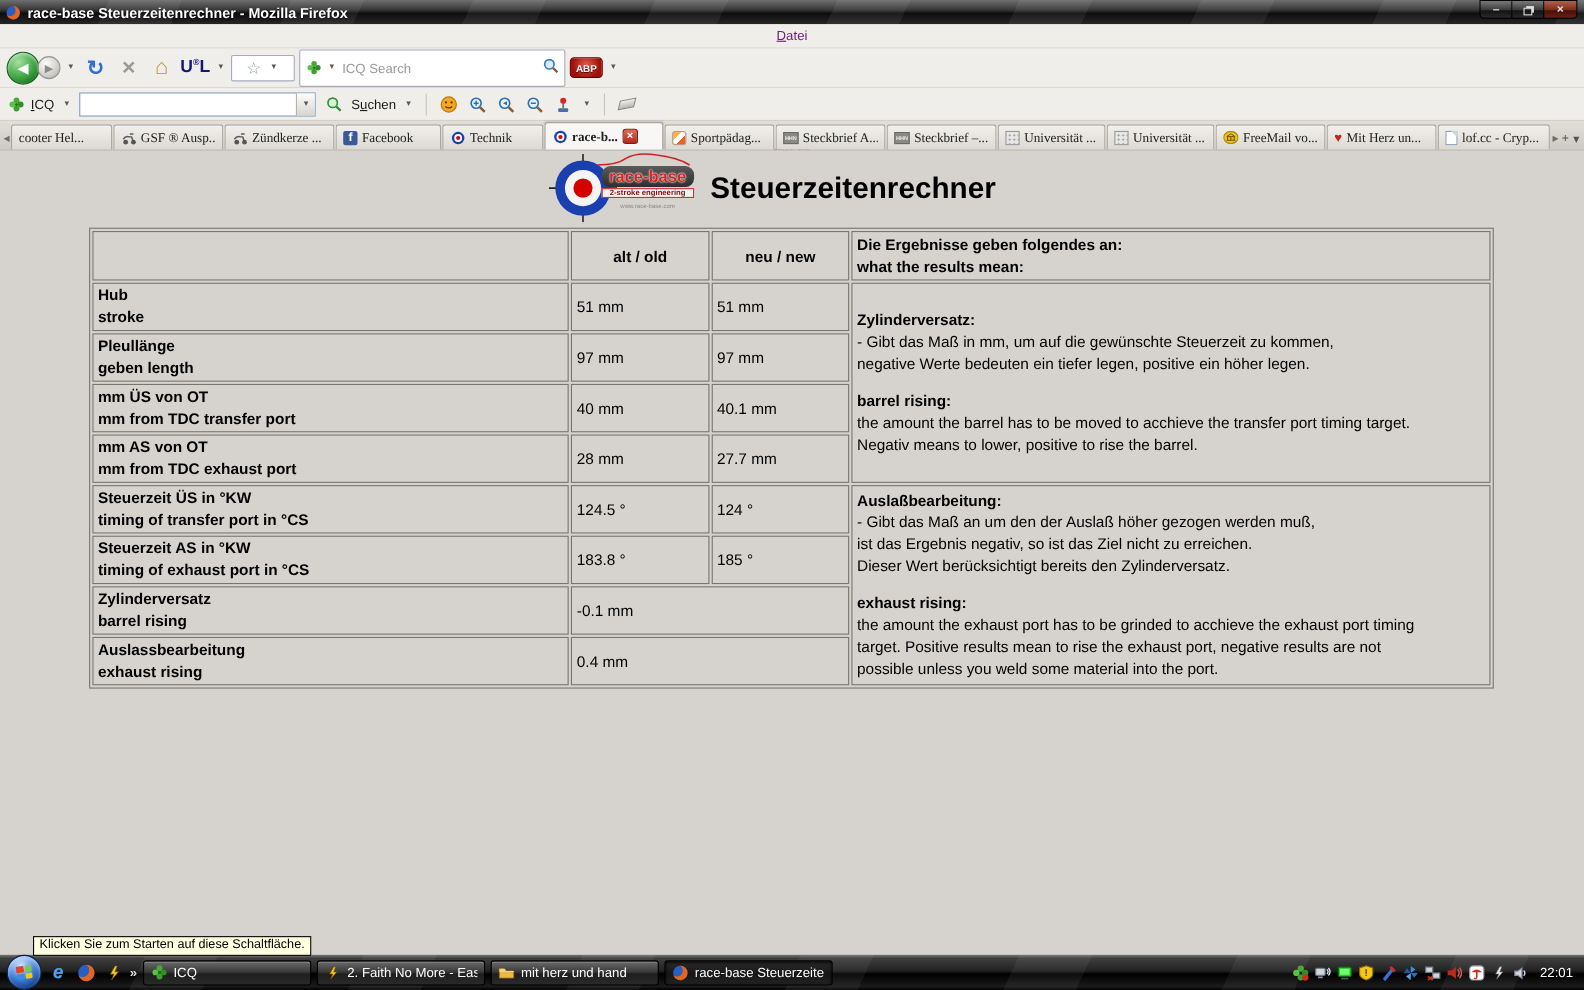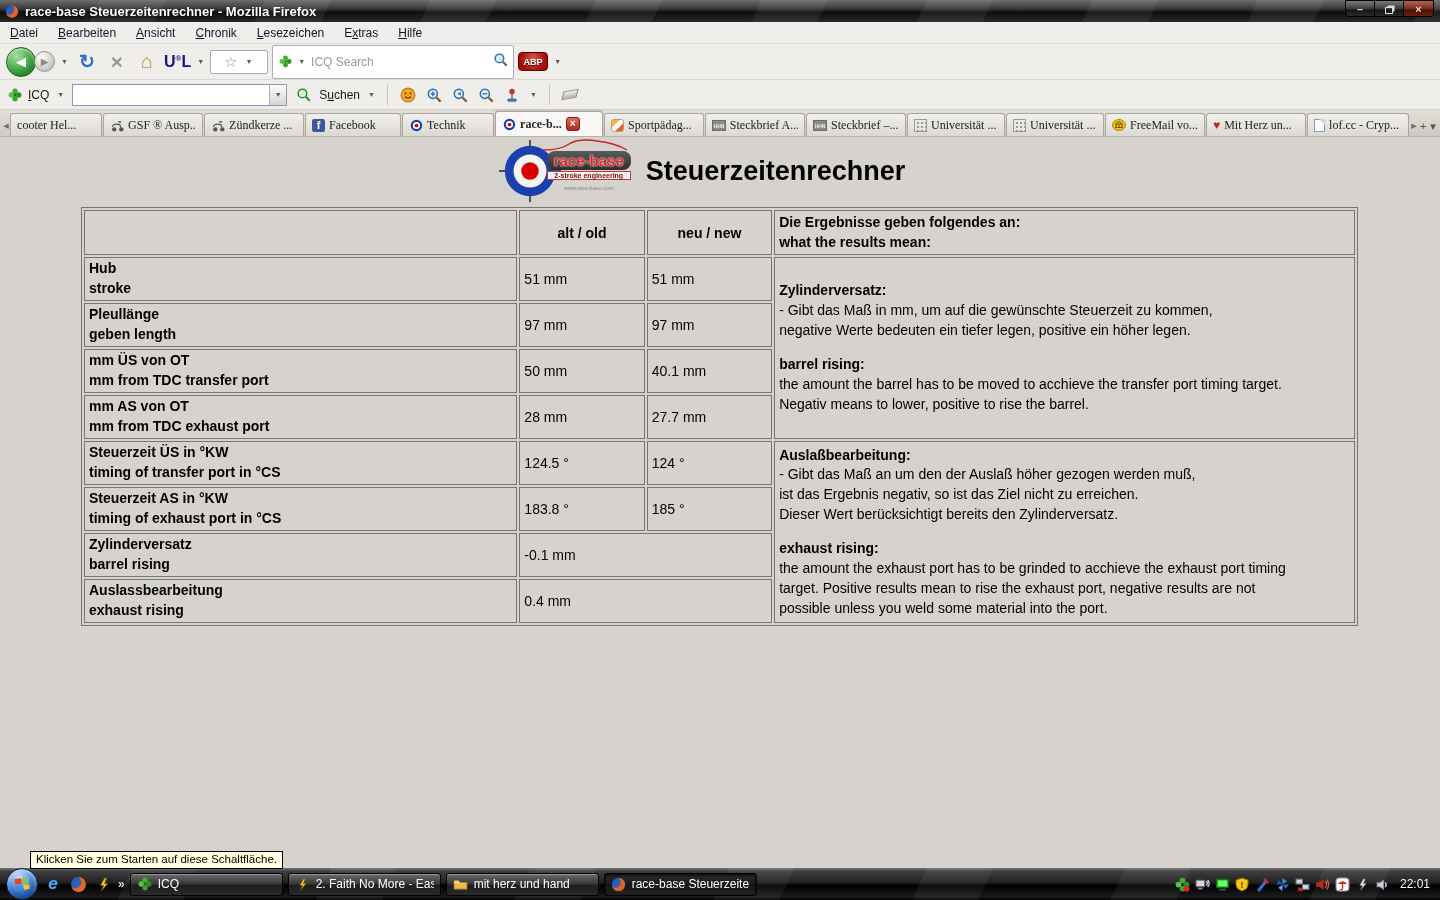--- a/index.html
+++ b/index.html
@@ -14,21 +14,21 @@
     background:repeating-linear-gradient(115deg,transparent 0 90px,rgba(255,255,255,.06) 90px 150px);pointer-events:none;}
   .title-text{font-size:13px;font-weight:bold;margin-left:6px;text-shadow:0 1px 2px #000;}
   .winbtns{position:absolute;right:6px;top:0;display:flex;height:17px;border-radius:0 0 4px 4px;overflow:hidden;border:1px solid #000;z-index:2;}
   .wbtn{width:29px;height:16px;display:flex;align-items:center;justify-content:center;
     background:linear-gradient(180deg,#7a7a7a,#3a3a3a 50%,#141414 55%,#2c2c2c);color:#ddd;font-size:11px;font-weight:bold;border-right:1px solid #000;}
   .wbtn.close{background:linear-gradient(180deg,#b0624f,#7c2c1c 50%,#4a0f05 55%,#6b2414);border-right:none;}
   .glyph-restore{width:8px;height:7px;border:1px solid #ddd;box-shadow:2px -2px 0 -0.5px #ddd;margin-top:2px;}
 
   
   .menubar{position:absolute;top:22px;left:0;width:1440px;height:22px;background:#f0eeea;
-    display:flex;align-items:center;gap:0;font-size:12px;color:#0f172a;border-bottom:1px solid #e0ddd6;}
+    display:flex;align-items:center;gap:0;font-size:12px;color:#701a75;border-bottom:1px solid #e0ddd6;flex-direction:column;}
   .menu-item{padding:3px 10px;cursor:default;}
   .menu-item .u{text-decoration:underline;}
 
   
   .navbar{position:absolute;top:44px;left:0;width:1440px;height:36px;background:#f0eeea;
     display:flex;align-items:center;padding:0 6px;gap:4px;border-bottom:1px solid #ddd9d1;}
   .nav-back{width:30px;height:30px;border-radius:50%;
     background:radial-gradient(circle at 35% 30%,#a8e0a0,#4caf50 45%,#1d7a24 80%);
     border:1px solid #16611c;color:#fff;display:flex;align-items:center;justify-content:center;font-size:13px;box-shadow:inset 0 2px 3px rgba(255,255,255,.5);}
   .nav-fwd{width:21px;height:21px;border-radius:50%;
@@ -445,21 +445,21 @@
             <div>geben length</div>
           </td>
       <td class="val">97 mm</td>
       <td class="val">97 mm</td>
     </tr>
     <tr class="r">
       <td class="lbl">
             <div>mm ÜS von OT</div>
             <div>mm from TDC transfer port</div>
           </td>
-      <td class="val">50 mm</td>
+      <td class="val">40 mm</td>
       <td class="val">40.1 mm</td>
     </tr>
     <tr class="r">
       <td class="lbl">
             <div>mm AS von OT</div>
             <div>mm from TDC exhaust port</div>
           </td>
       <td class="val">28 mm</td>
       <td class="val">27.7 mm</td>
     </tr>

